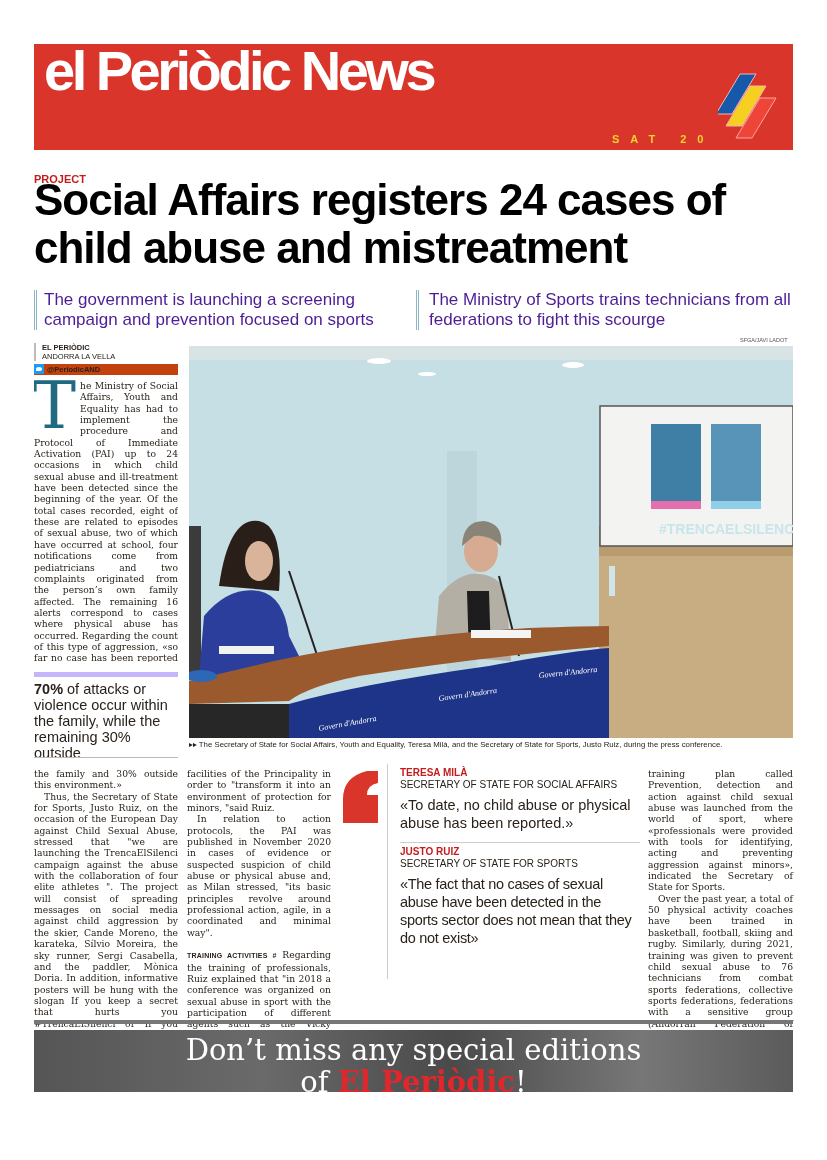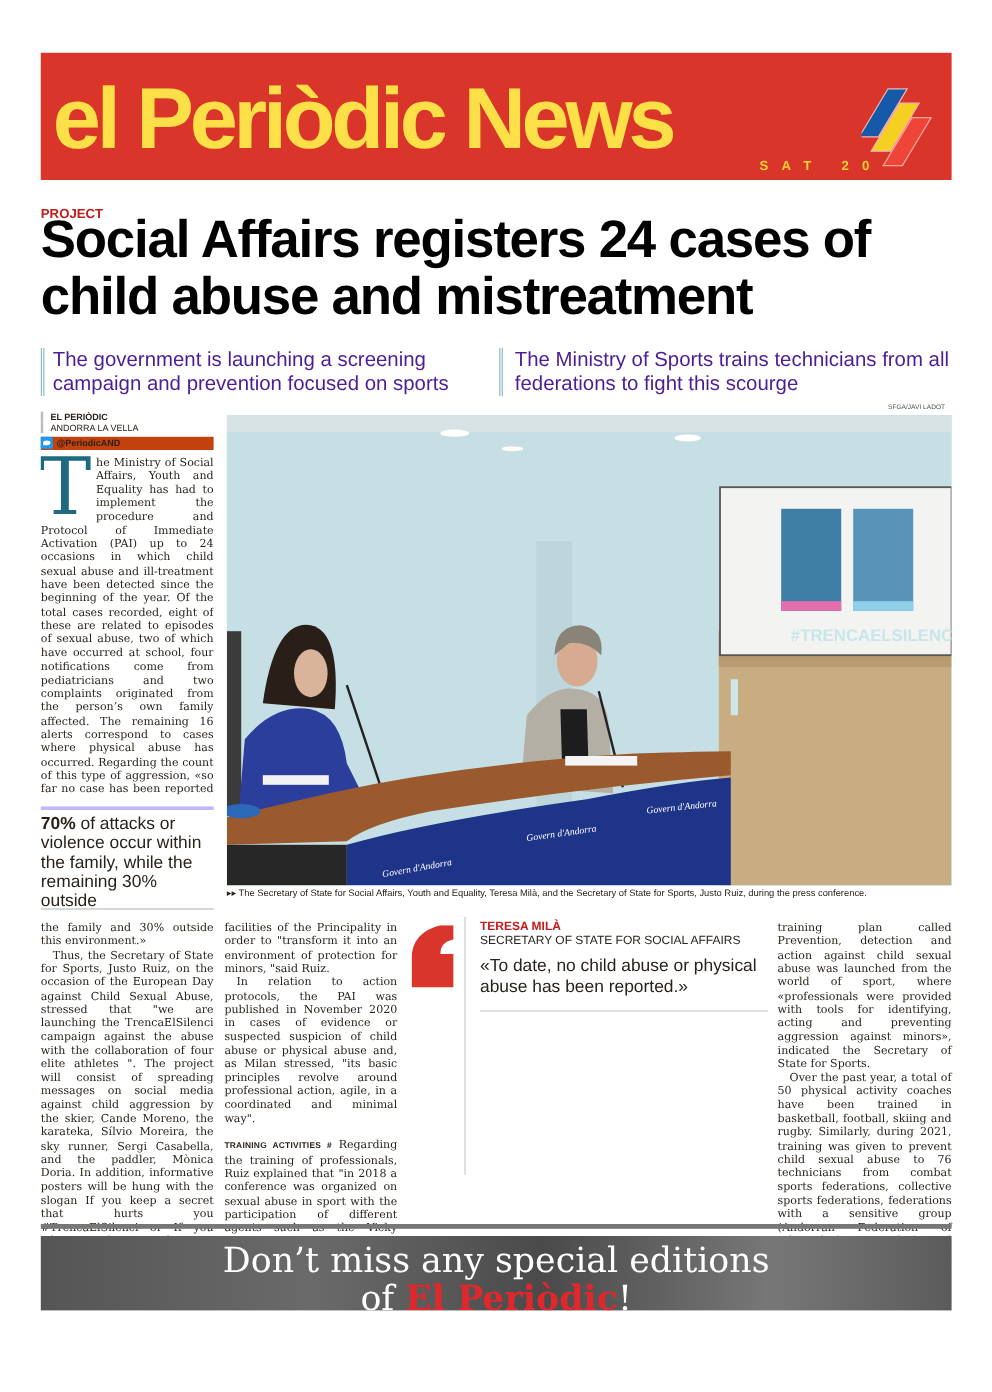--- a/index.html
+++ b/index.html
@@ -1,23 +1,23 @@
 <!DOCTYPE html>
 <html><head>
 <meta charset="utf-8">
 <style>
   * { box-sizing: border-box; margin: 0; padding: 0; }
   html, body { width: 827px; height: 1160px; background: #ffffff; overflow: hidden; }
   body { position: relative; font-family: "Liberation Sans", sans-serif; color: #2a221a; }
 
   
   .masthead { position: absolute; left: 34px; top: 44px; width: 759px; height: 106px; background: #d9352b; }
-  .masthead .title { position: absolute; left: 10px; top: -6px; font-family: "Liberation Sans", sans-serif; font-weight: bold; font-size: 72px; letter-spacing: -3.5px; color: #fde047; white-space: nowrap; margin-top: 20px; }
+  .masthead .title { position: absolute; left: 10px; top: -6px; font-family: "Liberation Sans", sans-serif; font-weight: bold; font-size: 56px; letter-spacing: -3.5px; color: #ffffff; white-space: nowrap; }
   .masthead .edition { position: absolute; left: 12px; top: 89px; font-weight: bold; font-size: 11px; letter-spacing: 11px; color: #ffffff; white-space: nowrap; margin-top: 27px; }
-  .masthead .date { position: absolute; left: 599px; top: 89px; font-weight: bold; font-size: 11px; letter-spacing: 11px; color: #f2d22e; white-space: nowrap; }
+  .masthead .date { position: absolute; left: 578px; top: 89px; font-weight: bold; font-size: 11px; letter-spacing: 11px; color: #f2d22e; white-space: nowrap; }
   .masthead .flag { position: absolute; left: 684px; top: 28px; width: 60px; height: 70px; }
 
   .kicker { position: absolute; left: 34px; top: 173px; font-size: 11px; font-weight: bold; color: #c41c1c; }
   .headline { position: absolute; left: 34px; top: 176px; width: 770px; font-size: 44px; line-height: 48px; font-weight: bold; letter-spacing: -1px; color: #000000; }
 
   .subhead { position: absolute; top: 290px; font-size: 17px; line-height: 20px; color: #4c1d95; padding-left: 7px; border-left: 3px double #8ab8c6; }
   .subhead.left { left: 34px; width: 370px; }
   .subhead.right { left: 416px; width: 390px; padding-left: 10px; }
 
   
@@ -25,21 +25,21 @@
   .byline .author { font-size: 7.5px; font-weight: bold; border-left: 2px solid #bbb; padding-left: 6px; line-height: 9px; }
   .byline .place { font-size: 7.5px; border-left: 2px solid #bbb; padding-left: 6px; line-height: 9px; }
   .byline .twitter { margin-top: 3px; background: #c2410c; font-size: 7.5px; font-weight: bold; height: 11px; line-height: 11px; display: flex; align-items: flex-start; gap: 3px; }
   .tw-icon { width: 10px; height: 10px; background: #1d9bf0; display: inline-block; position: relative; }
   .tw-icon::after { content: ""; position: absolute; left: 2px; top: 3px; width: 6px; height: 4px; background: #fff; border-radius: 50% 50% 50% 0; }
 
   .body-text { font-family: "DejaVu Serif", serif; font-size: 9.2px; line-height: 11.35px; color: #2a221a; text-align: justify; }
   .col1 { position: absolute; left: 34px; top: 380px; width: 144px; height: 282px; overflow: hidden; }
   .dropcap { float: left; font-family: "DejaVu Serif", serif; font-size: 66px; line-height: 56px; color: #1f6a80; margin: -2px 4px 0 -2px; }
 
-  .pullout { position: absolute; left: 34px; top: 672px; width: 144px; border-top: 3px solid #c4b5fd; padding-top: 4px; }
+  .pullout { position: absolute; left: 34px; top: 672px; width: 144px; border-top: 5px solid #c4b5fd; padding-top: 4px; }
   .pullout .text { font-size: 14.5px; line-height: 16px; color: #2a221a; }
   .pullout b { font-weight: bold; }
   .pullout-rule { position: absolute; left: 34px; top: 757px; width: 144px; height: 1px; background: #bbb; }
 
   .col1b { position: absolute; left: 34px; top: 768px; width: 144px; }
   .col2 { position: absolute; left: 187px; top: 768px; width: 144px; }
   .col4 { position: absolute; left: 648px; top: 768px; width: 145px; }
   .indent { text-indent: 10px; }
   .section-label { font-family: "Liberation Sans", sans-serif; font-weight: bold; font-size: 7px; letter-spacing: 0.2px; }
 
@@ -164,20 +164,25 @@
 <svg class="quote-mark" viewBox="0 0 35 52">
   <path d="M24 0 L35 0 L35 12 Q24 14 24 24 L35 24 L35 52 L0 52 L0 28 Q0 6 24 0 Z" fill="#d9352b"></path>
 </svg>
 <div class="quotes">
   <div class="q-block">
     <div class="q-name">TERESA MILÀ</div>
     <div class="q-role">SECRETARY OF STATE FOR SOCIAL AFFAIRS</div>
     <div class="q-text">«To date, no child abuse or physical abuse has been reported.»</div>
   </div>
   <div class="q-sep"></div>
+  <div class="q-block">
+    <div class="q-name">JUSTO RUIZ</div>
+    <div class="q-role">SECRETARY OF STATE FOR SPORTS</div>
+    <div class="q-text" style="letter-spacing:-0.3px;">«The fact that no cases of sexual abuse have been detected in the sports sector does not mean that they do not exist»</div>
+  </div>
 </div>
 
 <div class="bottom-rule"></div>
 
 <div class="banner">
   <div class="line1">Don’t miss any special editions</div>
   <div class="line2"><span>of </span><span class="brand">El Periòdic</span><span>!</span></div>
 </div>
 
 </body></html>

